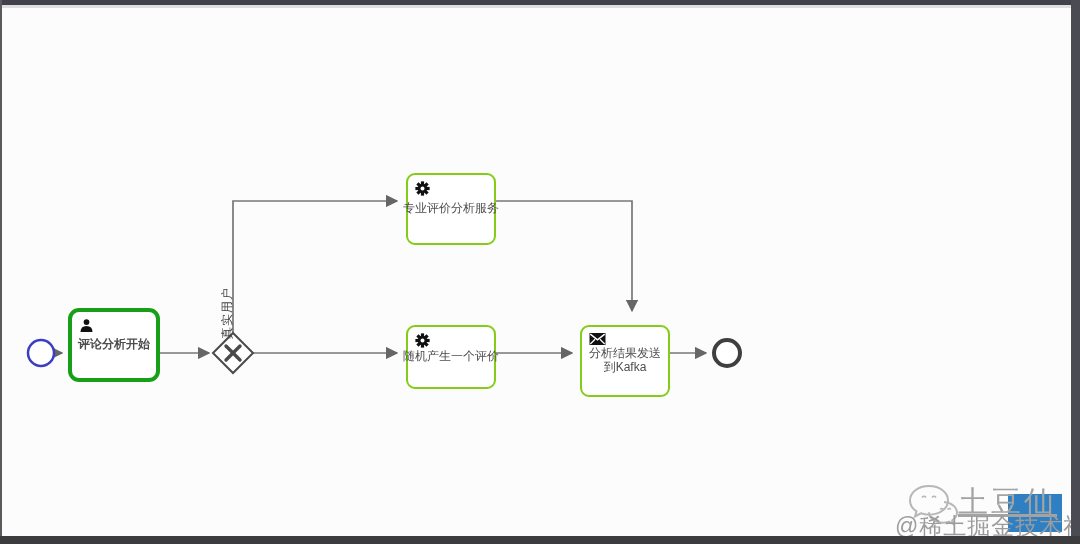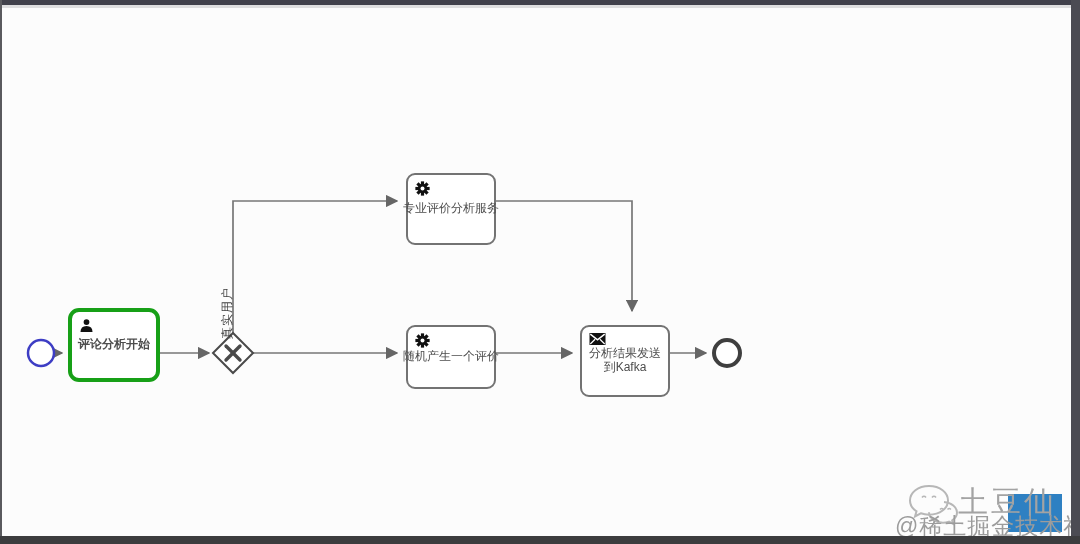--- a/index.html
+++ b/index.html
@@ -8,38 +8,38 @@
   
   .top-bar{position:absolute;left:0;top:0;width:1080px;height:5px;background:#41414b;}
   .top-bar-line{position:absolute;left:0;top:5px;width:1080px;height:3px;background:#dededf;}
   .left-edge{position:absolute;left:0;top:0;width:2px;height:544px;background:#5a5a5e;}
   .right-edge{position:absolute;right:0;top:0;width:9px;height:544px;background:#4b4b53;}
   .bottom-bar{position:absolute;left:0;bottom:0;width:1080px;height:8px;background:#3c3c3e;}
   
   .canvas{position:absolute;left:2px;top:8px;width:1069px;height:528px;background:#fcfcfc;}
   svg.flows{position:absolute;left:0;top:0;}
   
-  .task{position:absolute;background:#fff;border:2px solid #737373;border-radius:9px;
+  .task{position:absolute;background:#fff;border:2px solid #84cc16;border-radius:9px;
     box-sizing:border-box;display:flex;align-items:center;justify-content:center;}
   .task .lbl{font-size:12px;color:#4d4d4d;text-align:center;line-height:1.15;
     padding:0 2px;white-space:nowrap;}
   .task .corner-icon{position:absolute;left:7px;top:6px;line-height:0;}
   .task-start{left:66px;top:300px;width:92px;height:74px;border-width:4px;border-radius:11px;font-weight:bold;}
   .task-pro{left:404px;top:165px;width:90px;height:72px;}
   .task-random{left:404px;top:317px;width:90px;height:64px;}
   .task-kafka{left:578px;top:317px;width:90px;height:72px;}
   .task-kafka .lbl{white-space:normal;}
   
   .vlabel{position:absolute;left:194px;top:298px;width:60px;height:14px;
     font-size:12px;color:#3d3d3d;text-align:center;transform:rotate(-90deg);
     transform-origin:50% 50%;letter-spacing:1px;white-space:nowrap;}
   
   .wm-square{position:absolute;left:1006px;top:486px;width:54px;height:38px;background:#2e80c2;}
   .wm-name{position:absolute;left:956px;top:474px;font-size:30px;color:#a3a3a3;
-    letter-spacing:3px;white-space:nowrap;}
+    letter-spacing:3px;white-space:nowrap;text-decoration:underline;}
   .wm-handle{position:absolute;left:893px;top:503px;font-size:23px;color:#9c9c9c;
     letter-spacing:1px;white-space:nowrap;}
   .wm-icon{position:absolute;left:902px;top:474px;line-height:0;}
 </style>
 </head>
 <body>
 
 <div id="screen">
   <div class="top-bar"></div>
   <div class="top-bar-line"></div>

